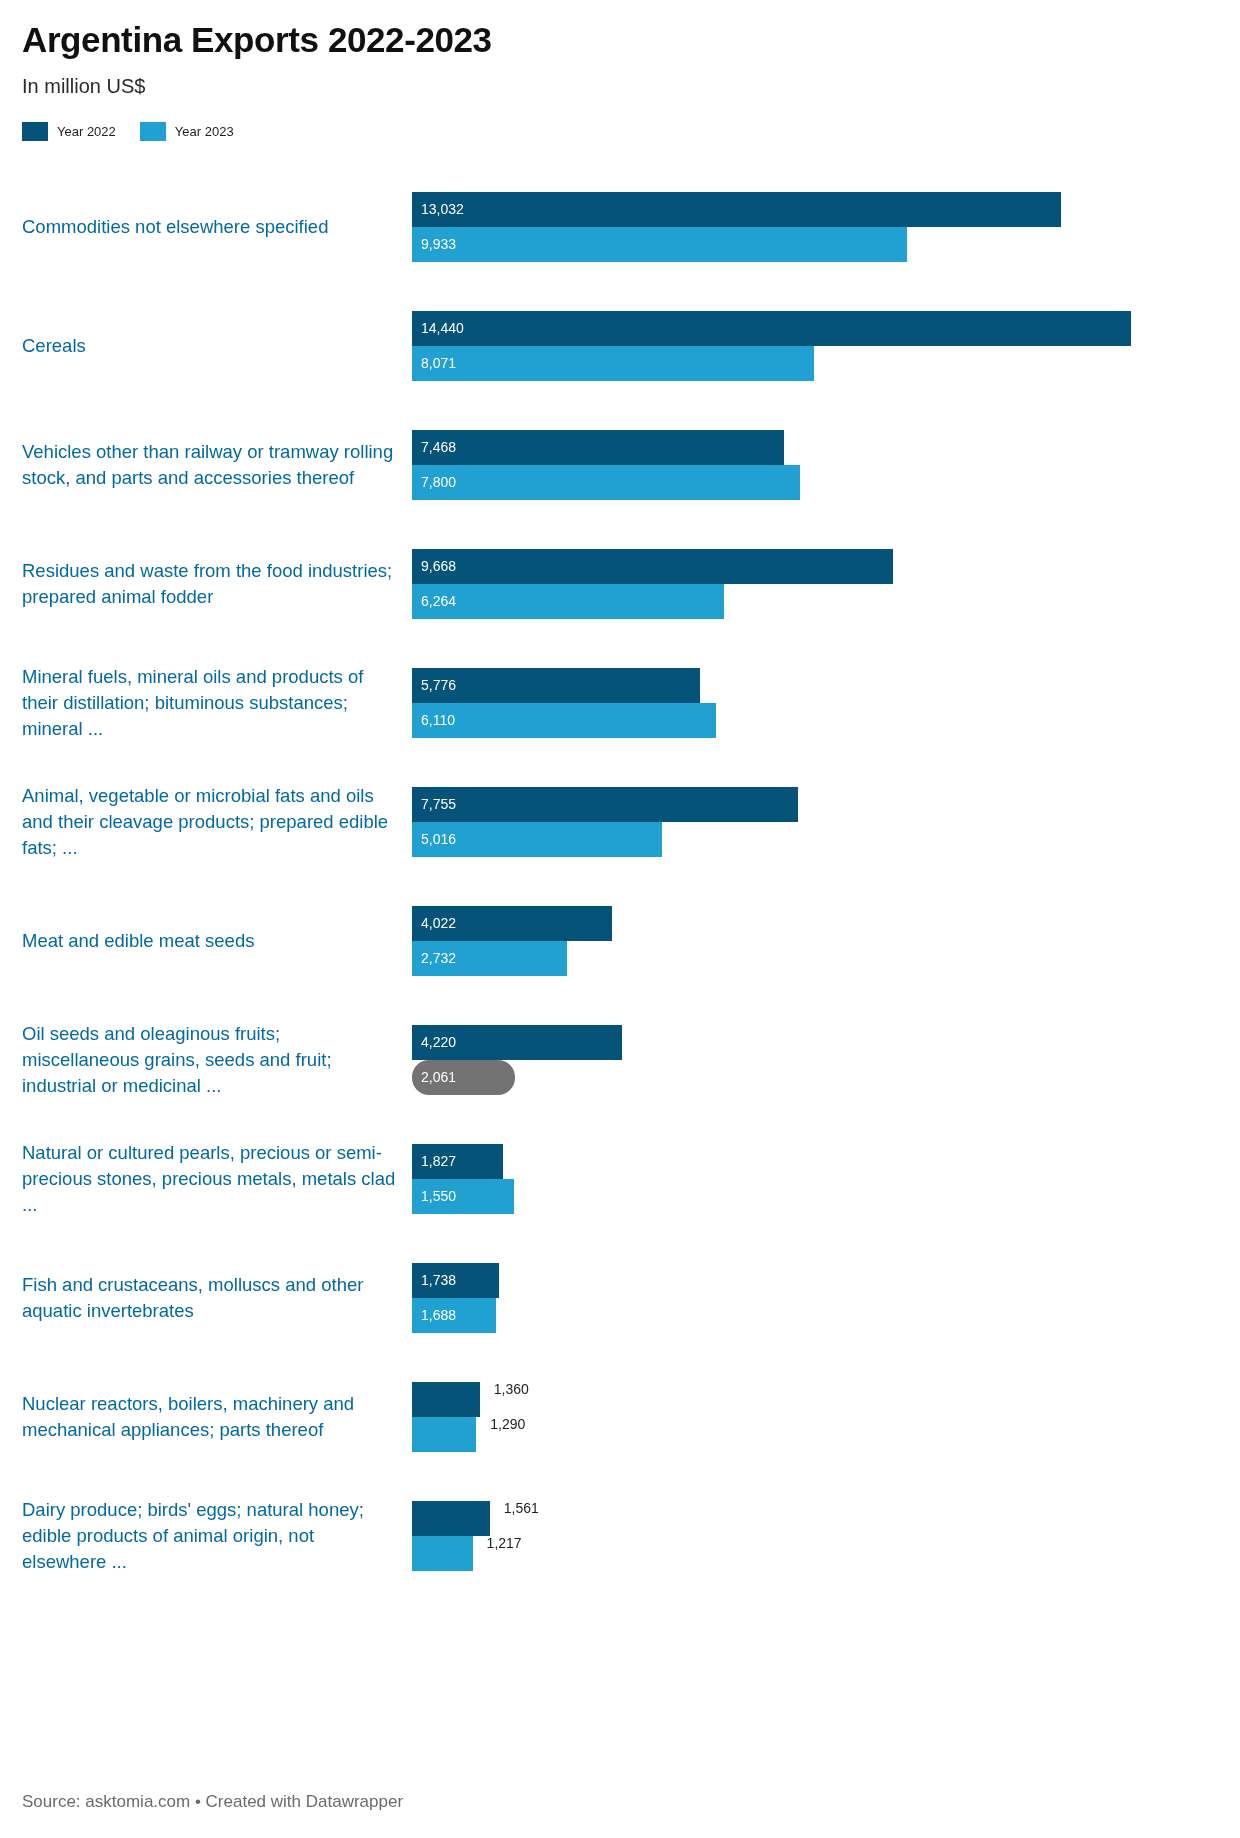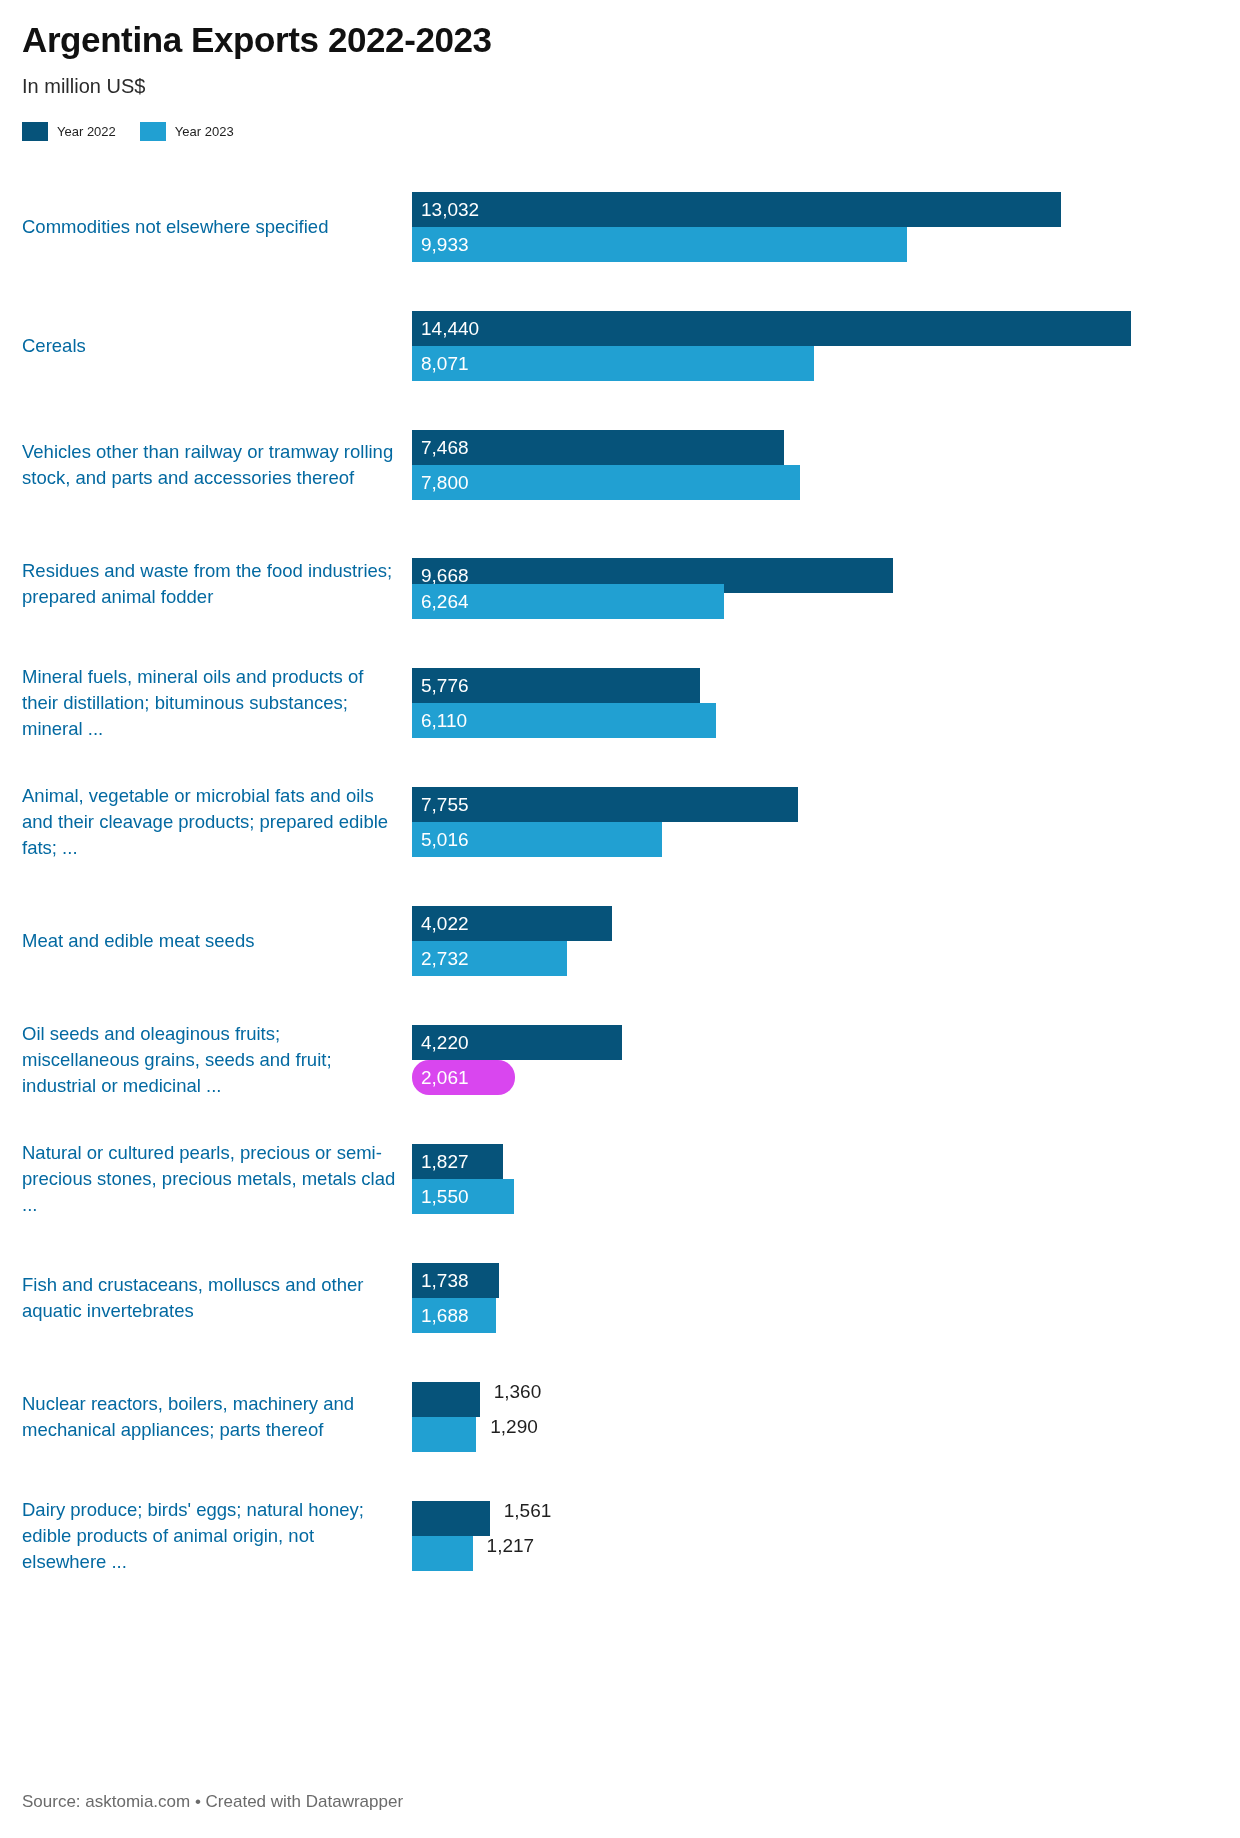--- a/index.html
+++ b/index.html
@@ -101,21 +101,21 @@
     display: flex;
     align-items: stretch;
   }
   .bar {
     height: 35px;
     display: flex;
     align-items: center;
     box-sizing: border-box;
   }
   .bar-value {
-    font-size: 19px;
+    font-size: 14px;
     line-height: 1;
     white-space: nowrap;
   }
   .bar-value.inside {
     color: #ffffff;
     padding-left: 9px;
   }
   .bar-value.outside {
     color: #1f1f1f;
     padding-left: 14px;
@@ -193,21 +193,21 @@
             <div class="bar" style="background: rgb(33, 160, 210); width: 388.38px;">
               <span class="bar-value inside">7,800</span>
             </div>
           </div>
         </div>
       </div>
       <div class="row">
         <div class="row-label">Residues and waste from the food industries; prepared animal fodder</div>
         <div class="bars">
           <div class="bar-line">
-            <div class="bar" style="background: rgb(6, 83, 122); width: 481.391px; margin-top: 9px;">
+            <div class="bar" style="background: rgb(6, 83, 122); width: 481.391px;">
               <span class="bar-value inside">9,668</span>
             </div>
           </div>
           <div class="bar-line">
             <div class="bar" style="background: rgb(33, 160, 210); width: 311.899px;">
               <span class="bar-value inside">6,264</span>
             </div>
           </div>
         </div>
       </div>
@@ -258,21 +258,21 @@
       </div>
       <div class="row">
         <div class="row-label">Oil seeds and oleaginous fruits; miscellaneous grains, seeds and fruit; industrial or medicinal ...</div>
         <div class="bars">
           <div class="bar-line">
             <div class="bar" style="background: rgb(6, 83, 122); width: 210.123px;">
               <span class="bar-value inside">4,220</span>
             </div>
           </div>
           <div class="bar-line">
-            <div class="bar" style="background: #d946ef; width: 102.622px; border-radius: 17px;">
+            <div class="bar" style="background: #737373; width: 102.622px; border-radius: 17px;">
               <span class="bar-value inside">2,061</span>
             </div>
           </div>
         </div>
       </div>
       <div class="row">
         <div class="row-label">Natural or cultured pearls, precious or semi-precious stones, precious metals, metals clad ...</div>
         <div class="bars">
           <div class="bar-line">
             <div class="bar" style="background: rgb(6, 83, 122); width: 90.9704px;">

